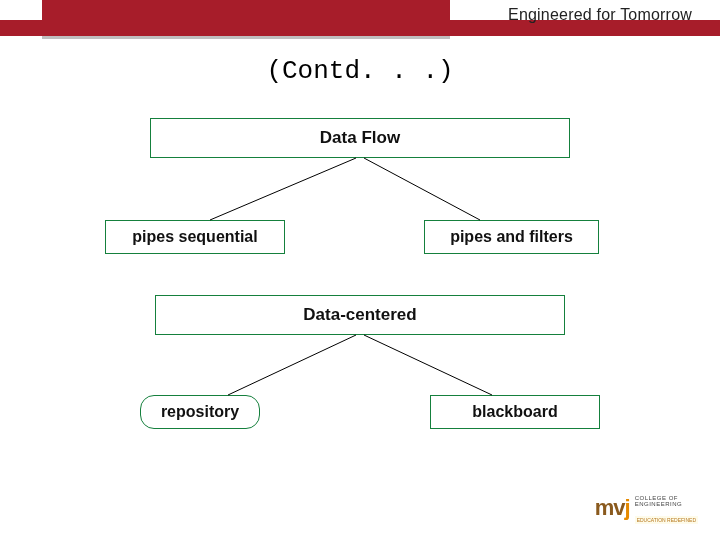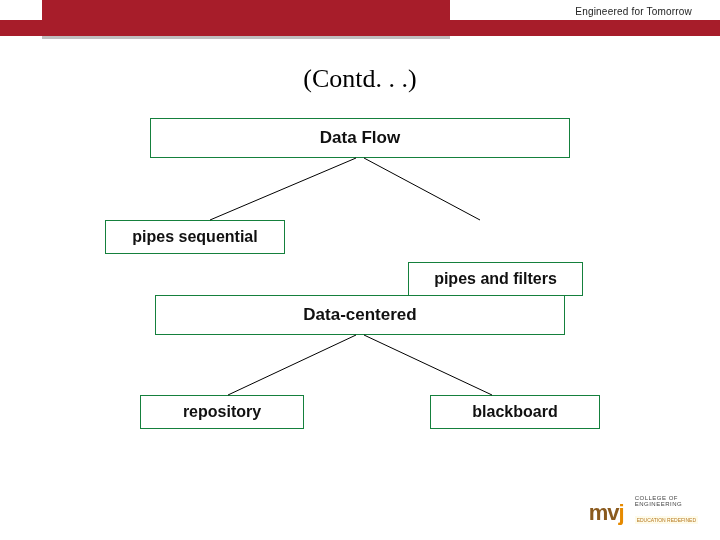--- a/index.html
+++ b/index.html
@@ -32,31 +32,31 @@
     top: 36px;
     left: 42px;
     width: 408px;
     height: 3px;
     background: rgba(0,0,0,0.25);
   }
   .tagline {
     position: absolute;
     top: 6px;
     right: 28px;
-    font-size: 10px;
+    font-size: 16px;
     color: #222;
     letter-spacing: 0.2px;
     padding-left: 12px;
   }
   .title {
     position: absolute;
-    top: 64px;
+    top: 56px;
     width: 720px;
     text-align: center;
-    font-family: Liberation Serif, serif;
+    font-family: Liberation Mono, monospace;
     font-size: 26px;
     color: #000;
   }
   .box {
     position: absolute;
     border: 1px solid #15803d;
     background: #fff;
     display: flex;
     align-items: center;
     justify-content: center;
@@ -68,22 +68,22 @@
   .box.small { font-size: 16px; font-weight: 600; }
   svg.connector {
     position: absolute;
     pointer-events: none;
   }
   .logo {
     position: absolute;
     right: 22px;
     bottom: 14px;
     display: flex;
-    align-items: flex-end;
-    gap: 11px;
+    align-items: flex-start;
+    gap: 5px;
   }
   .logo-mark {
     font-family: Arial, sans-serif;
     font-size: 22px;
     font-weight: 800;
     color: #8a5a1e;
     letter-spacing: -1px;
   }
   .logo-mark .j {
     color: #e68a00;
@@ -112,32 +112,32 @@
 <div class="tagline">Engineered for Tomorrow</div>
 
 <div class="title">(Contd. . .)</div>
 
 <div class="box" style="left:150px; top:118px; width:420px; height:40px;">
   <span>Data Flow</span>
 </div>
 <div class="box small" style="left:105px; top:220px; width:180px; height:34px;">
   <span>pipes sequential</span>
 </div>
-<div class="box small" style="left:408px; top:220px; width:175px; height:34px;margin-top:42px;">
+<div class="box small" style="left:424px; top:220px; width:175px; height:34px;">
   <span>pipes and filters</span>
 </div>
 <svg class="connector" style="left:0; top:0;" width="720" height="540">
   <line x1="356" y1="158" x2="210" y2="220" stroke="#000" stroke-width="1"></line>
   <line x1="364" y1="158" x2="480" y2="220" stroke="#000" stroke-width="1"></line>
 </svg>
 
 <div class="box" style="left:155px; top:295px; width:410px; height:40px;justify-content:center;">
   <span>Data-centered</span>
 </div>
-<div class="box small" style="left:140px; top:395px; width:164px; height:34px;">
+<div class="box small" style="left:140px; top:395px; width:120px; height:34px;border-radius:14px;">
   <span>repository</span>
 </div>
 <div class="box small" style="left:430px; top:395px; width:170px; height:34px;">
   <span>blackboard</span>
 </div>
 <svg class="connector" style="left:0; top:0;" width="720" height="540">
   <line x1="356" y1="335" x2="228" y2="395" stroke="#000" stroke-width="1"></line>
   <line x1="364" y1="335" x2="492" y2="395" stroke="#000" stroke-width="1"></line>
 </svg>
 

